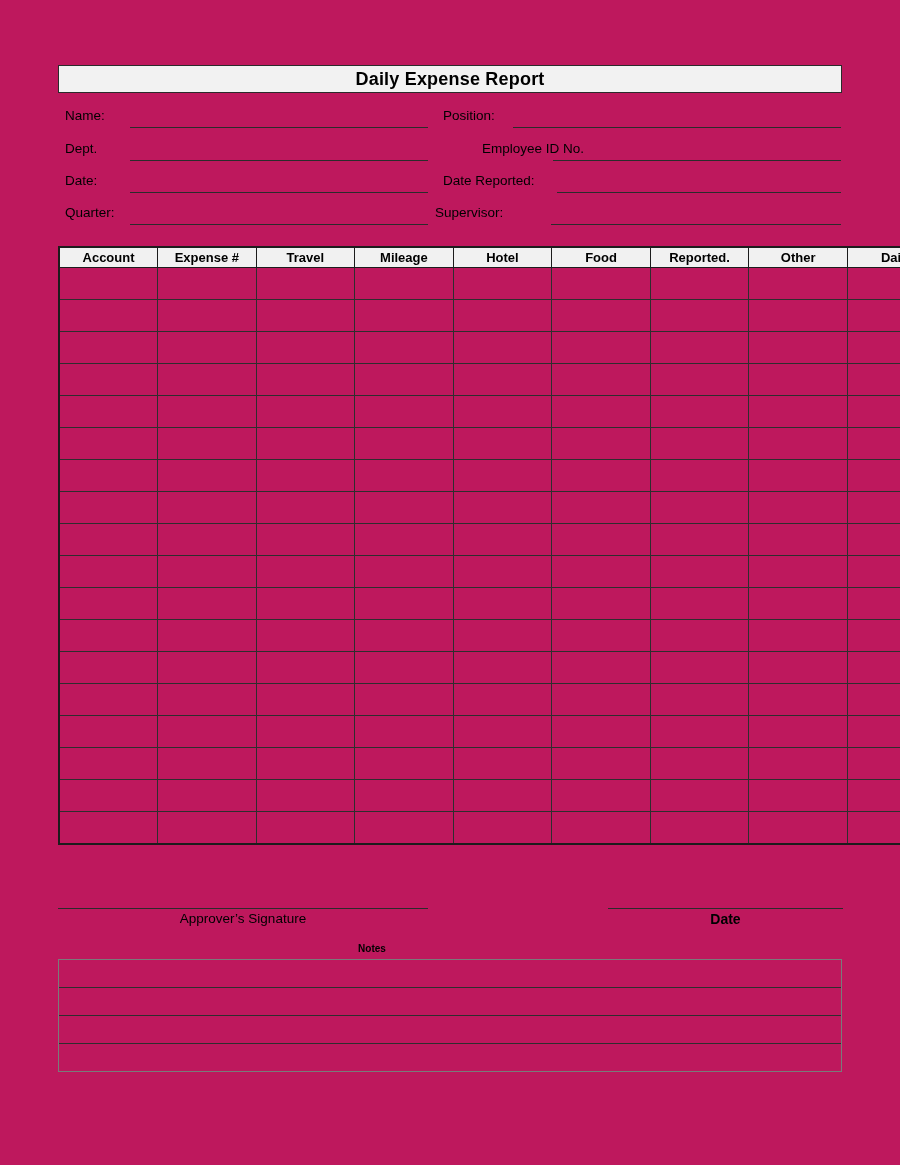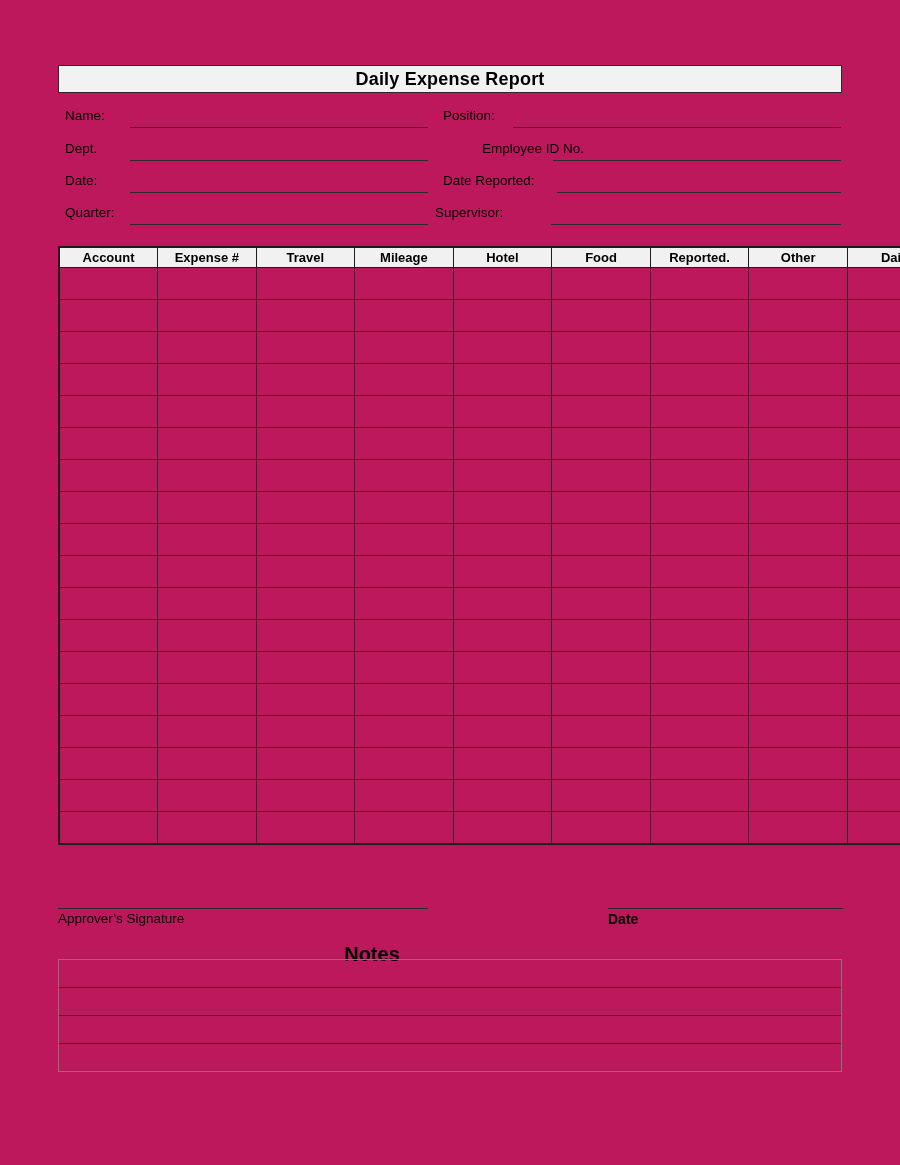--- a/index.html
+++ b/index.html
@@ -32,27 +32,27 @@
   .xtable th {
     height: 19px; background: #f1f1f1; border: 1px solid #1c1c1c;
     font-size: 13px; font-weight: bold; text-align: center; padding: 0;
   }
   .xtable td {
     height: 31px; border: 1px solid #2e2e2e; padding: 0;
   }
 
   
   .sig-line { position: absolute; top: 908px; height: 0; border-top: 1px solid #2b2b2b; }
-  .sig-label { position: absolute; top: 911px; font-size: 13.5px; }
+  .sig-label { position: absolute; top: 911px; text-align: center; font-size: 13.5px; }
   .sig-label.bold { font-weight: bold; font-size: 14px; }
 
   
   .notes-title {
     position: absolute; left: 0; top: 943px; width: 744px;
-    text-align: center; font-size: 20px; font-weight: bold;
+    text-align: center; font-size: 10px; font-weight: bold;
   }
   .notes-box {
     position: absolute; left: 58px; top: 959px; width: 784px;
     border: 1px solid #7a7a7a; box-sizing: border-box;
   }
   .notes-row { height: 27px; }
   .notes-row + .notes-row { border-top: 1px solid #2e2e2e; }
 </style>
 </head>
 <body>

